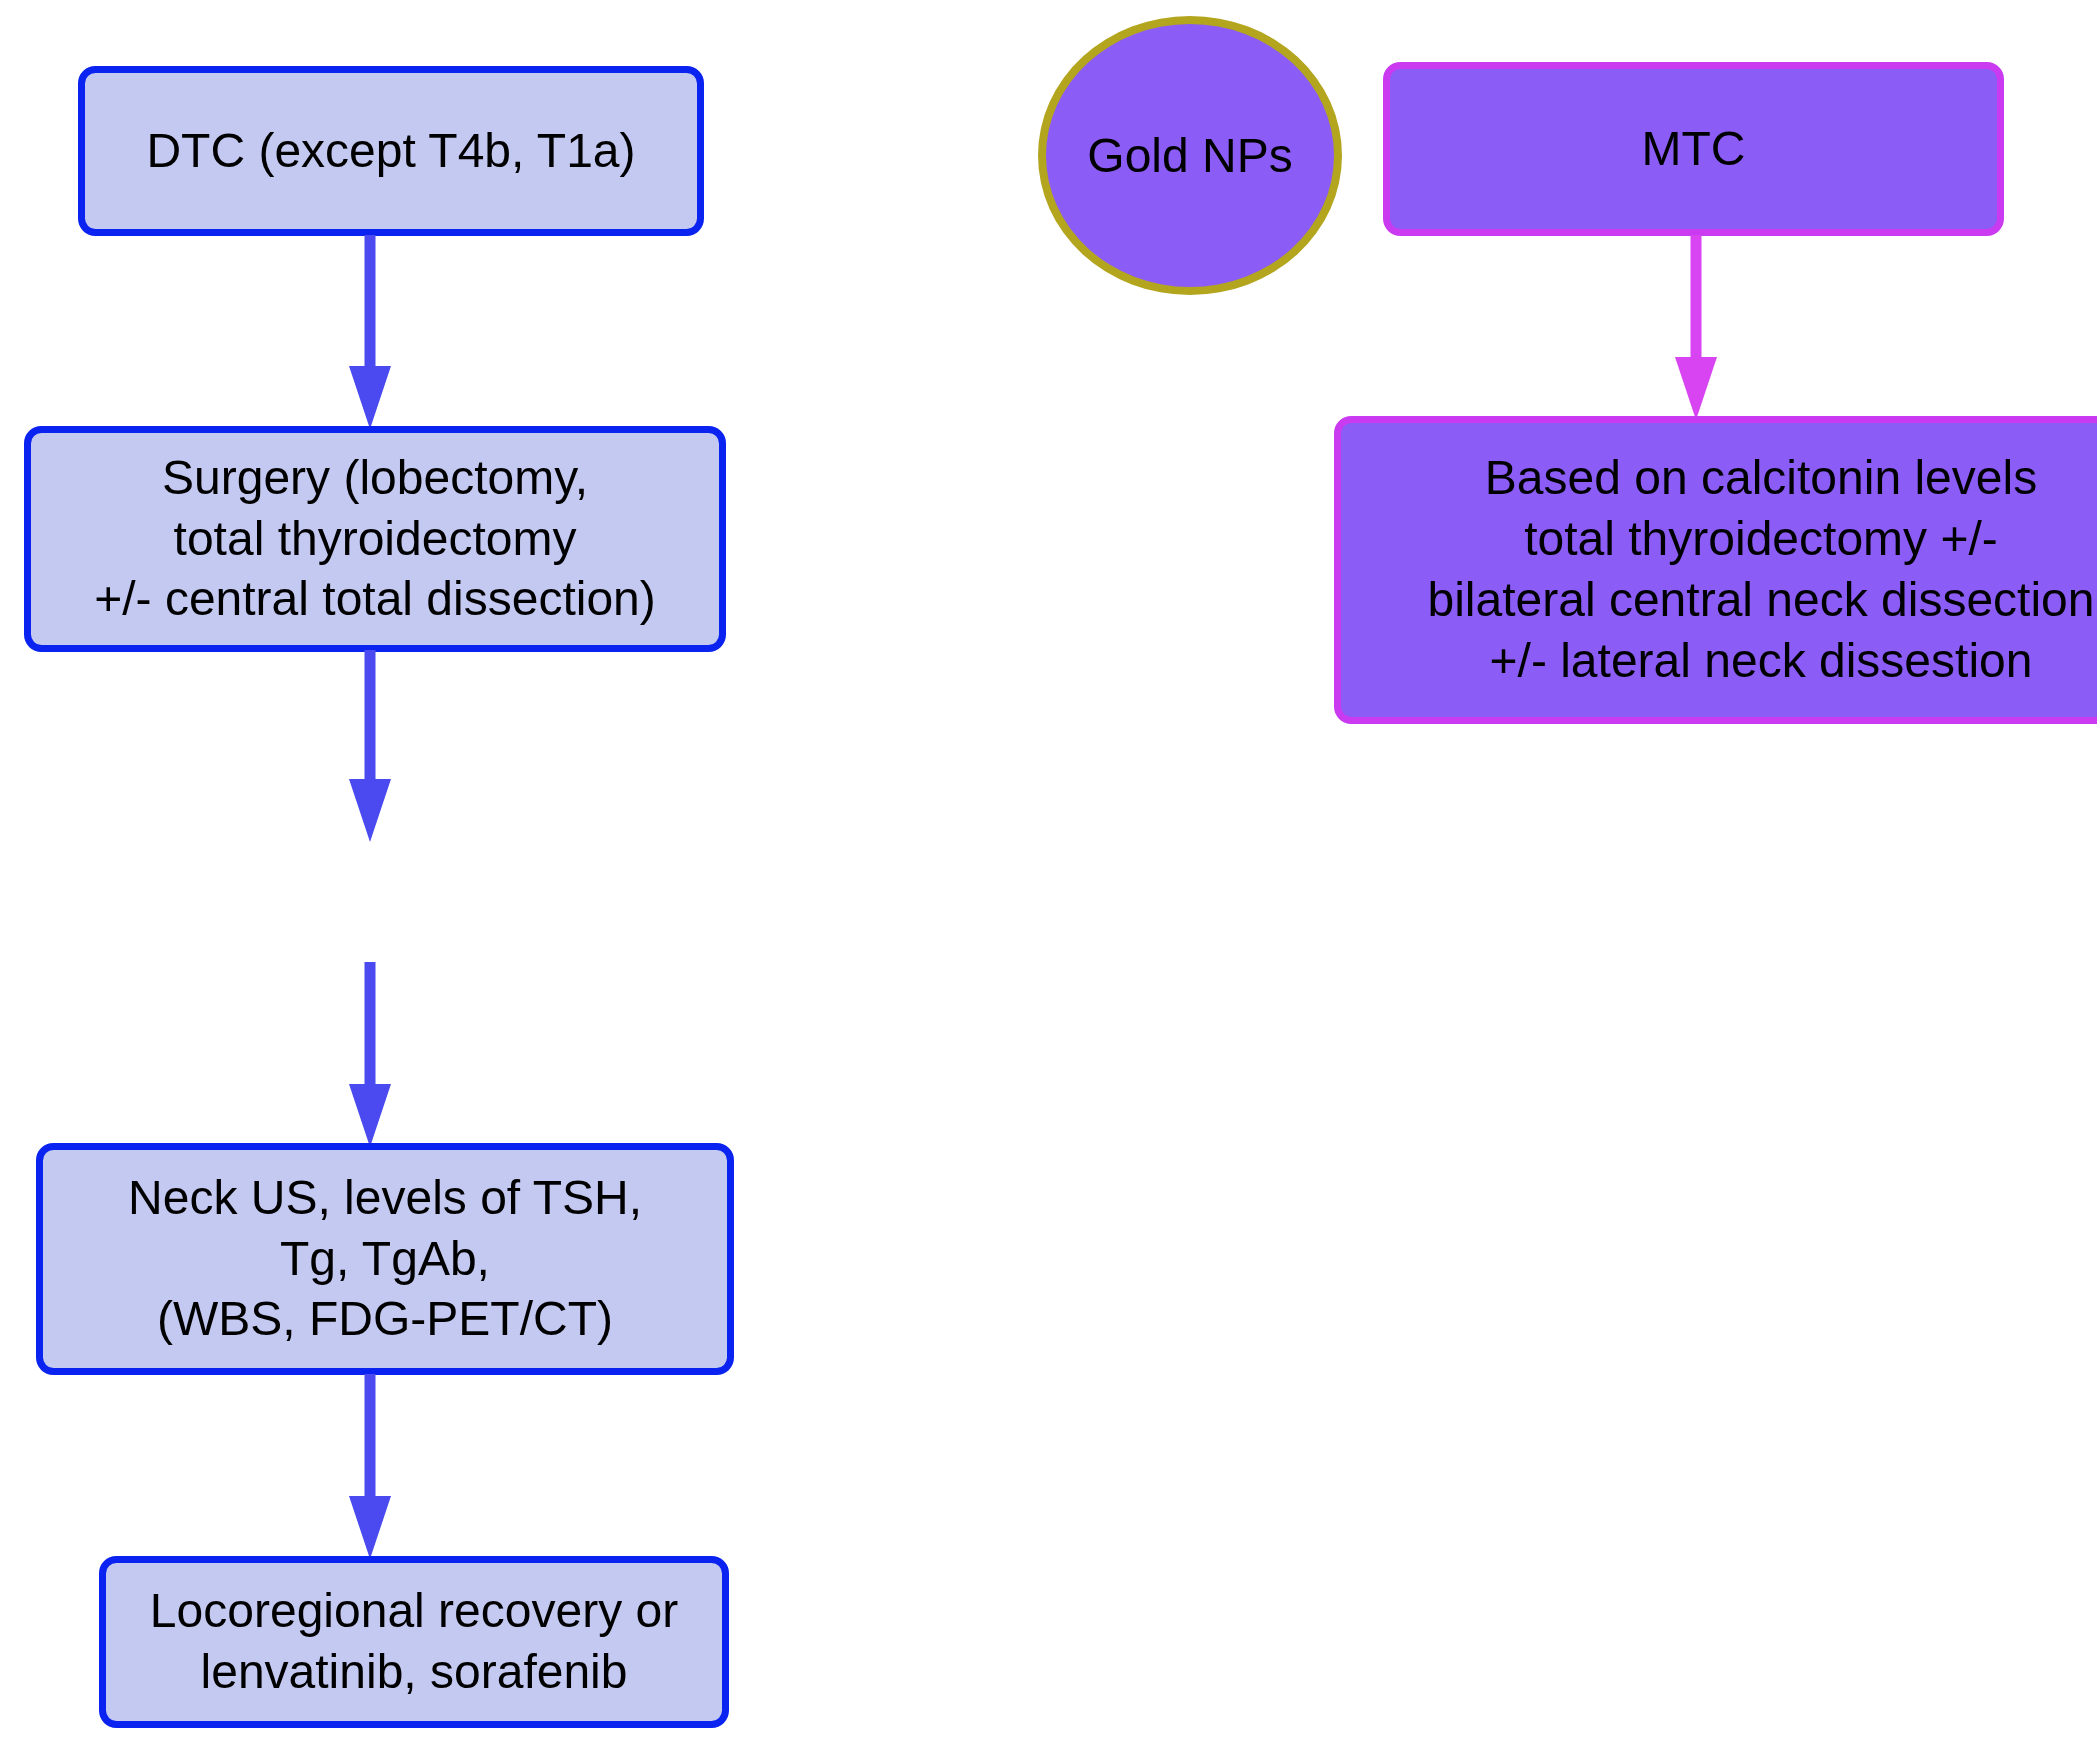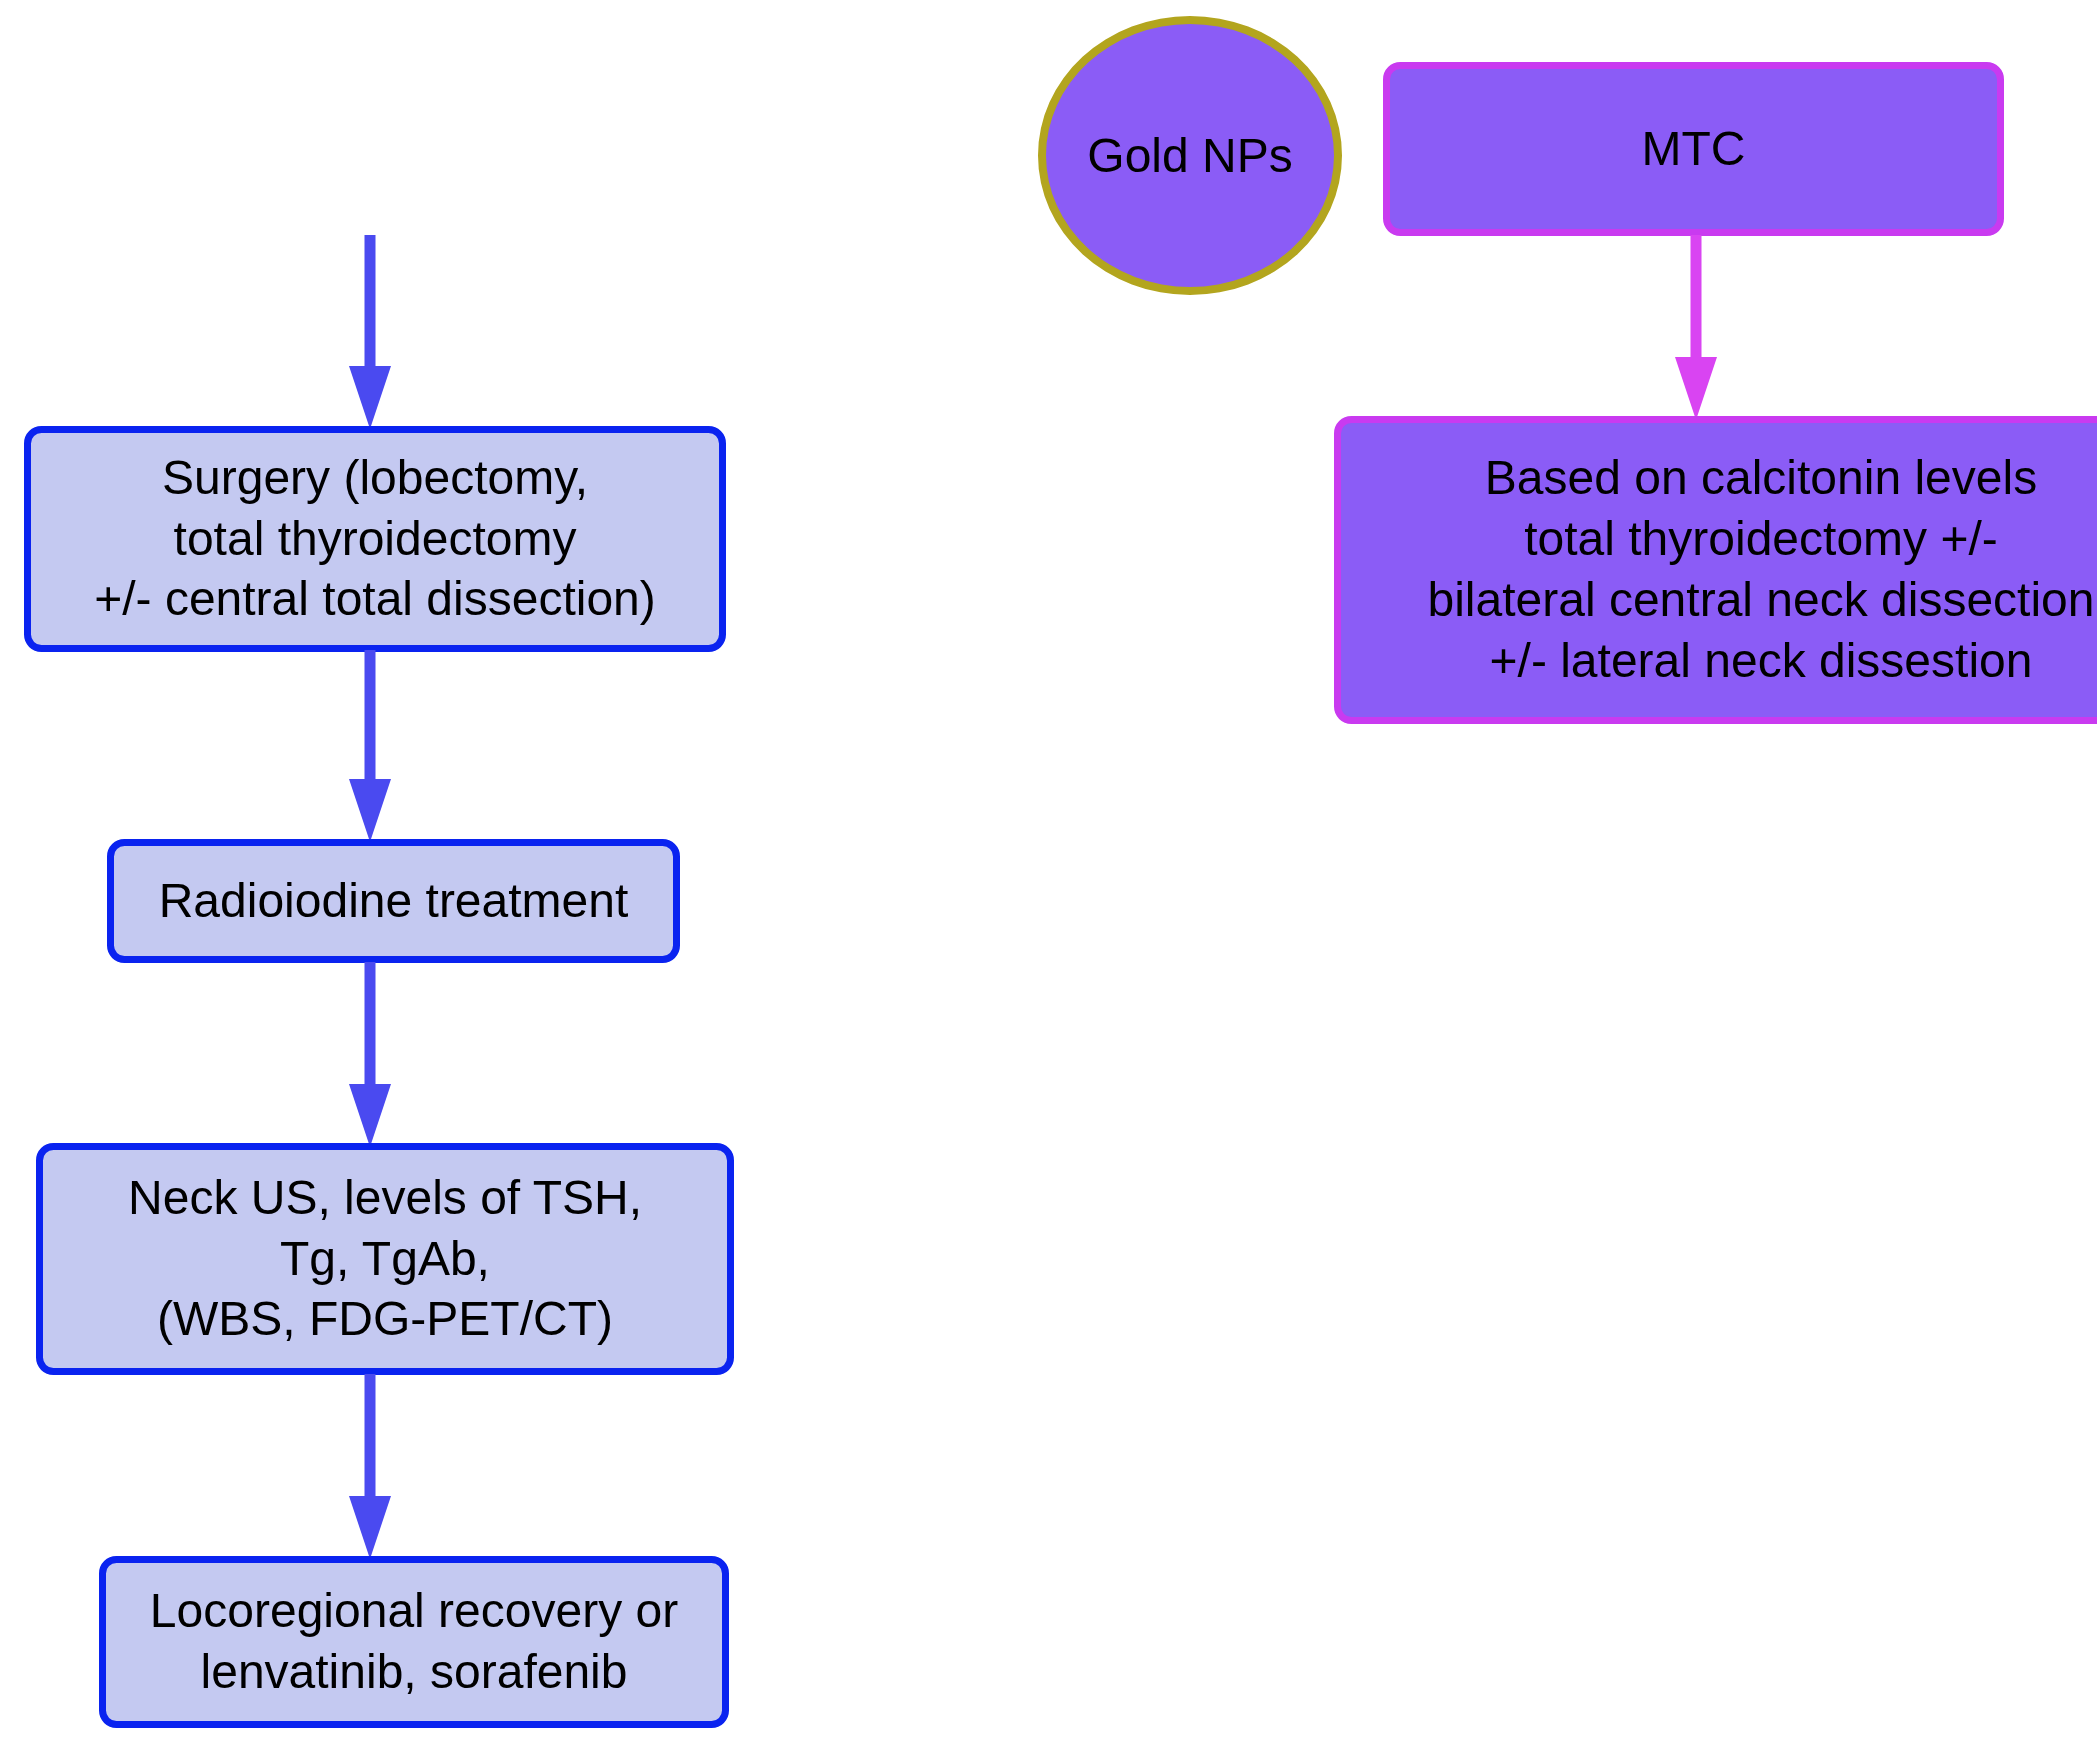--- a/index.html
+++ b/index.html
@@ -73,40 +73,40 @@
   .arrow.blue-arrow .shaft { background: #4a4af0; }
   .arrow.blue-arrow .head  { border-top-color: #4a4af0; }
   .arrow.magenta-arrow .shaft { background: #d944f2; }
   .arrow.magenta-arrow .head  { border-top-color: #d944f2; }
 </style>
 </head>
 <body>
 
 <div class="canvas">
 
+  <div class="node rect blue" style="left:78px; top:66px; width:626px; height:170px;">
+    <span>DTC (except T4b, T1a)</span>
+  </div>
 
   <div class="arrow blue-arrow" style="left:348px; top:235px; height:194px;">
     <div class="shaft"></div>
     <div class="head"></div>
   </div>
 
   <div class="node rect blue" style="left:24px; top:426px; width:702px; height:226px;">
     <span>Surgery (lobectomy,
 total thyroidectomy
 +/- central total dissection)</span>
   </div>
 
   <div class="arrow blue-arrow" style="left:348px; top:650px; height:192px;">
     <div class="shaft"></div>
     <div class="head"></div>
   </div>
 
-  <div class="node rect blue" style="left:107px; top:839px; width:573px; height:124px;">
-    <span>Radioiodine treatment</span>
-  </div>
 
   <div class="arrow blue-arrow" style="left:348px; top:962px; height:185px;">
     <div class="shaft"></div>
     <div class="head"></div>
   </div>
 
   <div class="node rect blue" style="left:36px; top:1143px; width:698px; height:232px;">
     <span>Neck US, levels of TSH,
 Tg, TgAb,
 (WBS, FDG-PET/CT)</span>

